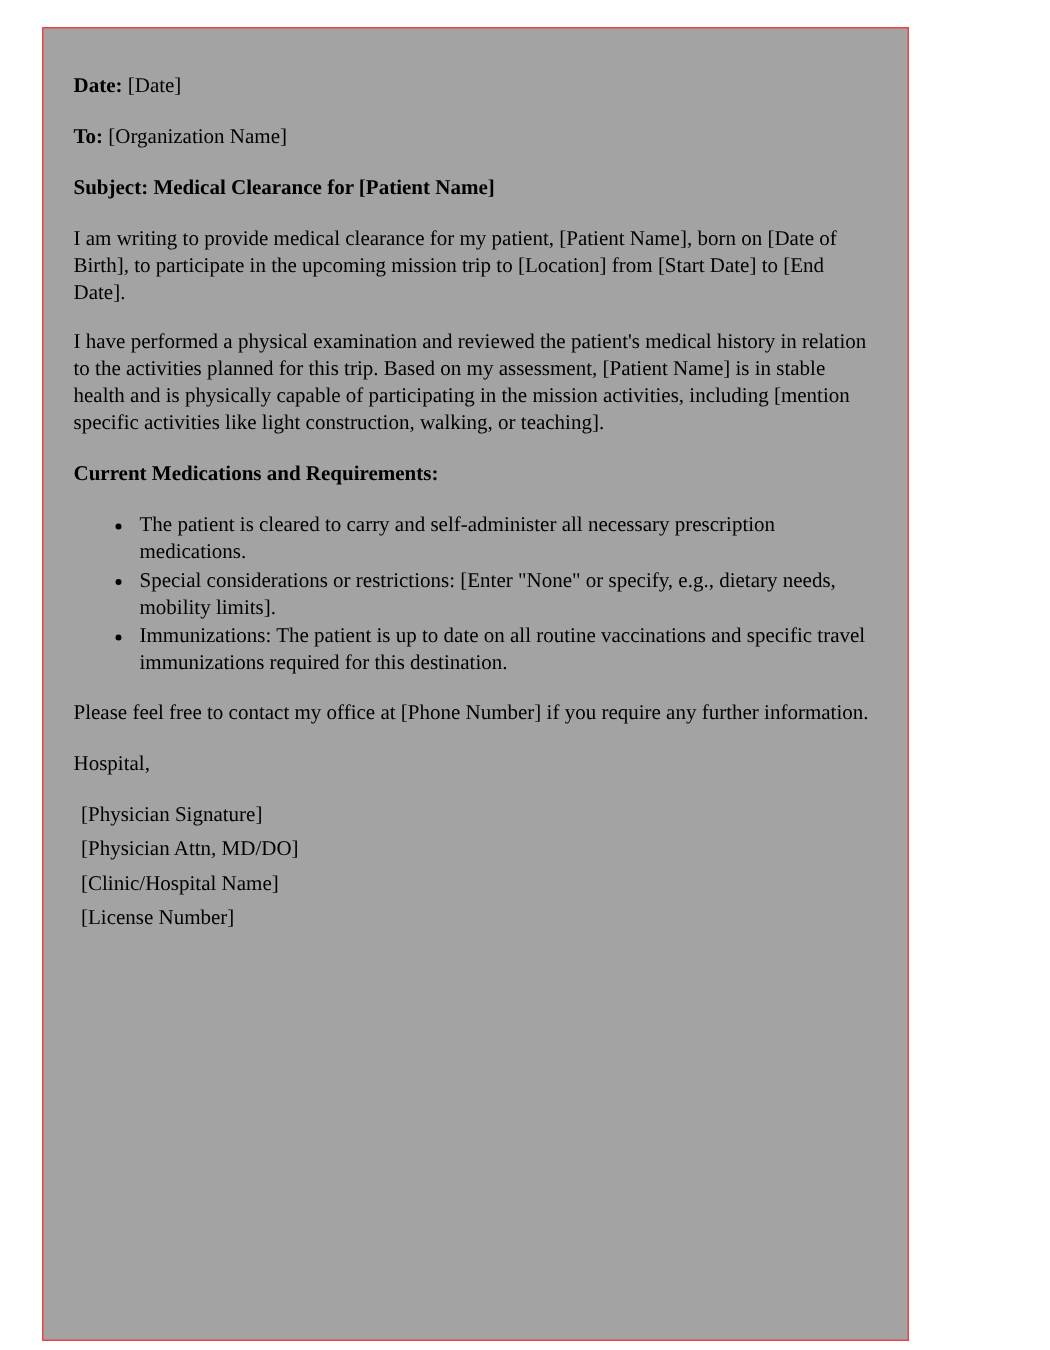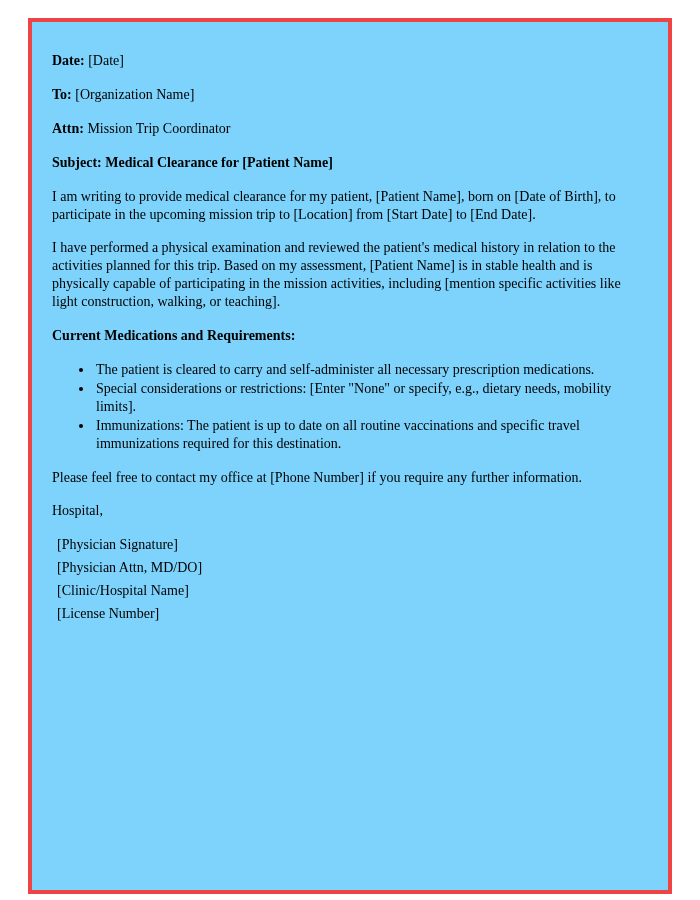--- a/index.html
+++ b/index.html
@@ -12,24 +12,24 @@
     height: 900px;
     font-family: "Liberation Serif", serif;
     color: #000000;
     overflow: hidden;
   }
   .page {
     box-sizing: border-box;
     position: absolute;
     left: 28px;
     top: 18px;
-    width: 644px;
+    width: 578px;
     height: 876px;
-    border: 4px solid #ef4444;
-    background: #7dd3fc;
+    border: 1px solid #ef4444;
+    background: #a3a3a3;
     padding: 30px 20px 30px 20px;
     font-size: 14px;
     line-height: 1.28;
   }
   .page p {
     margin: 0 0 16px 0;
   }
   .page p.tight {
     margin-bottom: 16px;
   }
@@ -50,23 +50,20 @@
 <body>
 
 <div class="page">
 
   <p>
     <strong>Date:</strong><span> [Date]</span>
   </p>
 
   <p class="tight">
     <strong>To:</strong><span> [Organization Name]</span>
-  </p>
-  <p>
-    <strong>Attn:</strong><span> Mission Trip Coordinator</span>
   </p>
 
   <p>
     <strong>Subject: Medical Clearance for [Patient Name]</strong>
   </p>
 
 
   <p>I am writing to provide medical clearance for my patient, [Patient Name], born on [Date of Birth], to participate in the upcoming mission trip to [Location] from [Start Date] to [End Date].</p>
 
   <p>I have performed a physical examination and reviewed the patient's medical history in relation to the activities planned for this trip. Based on my assessment, [Patient Name] is in stable health and is physically capable of participating in the mission activities, including [mention specific activities like light construction, walking, or teaching].</p>

